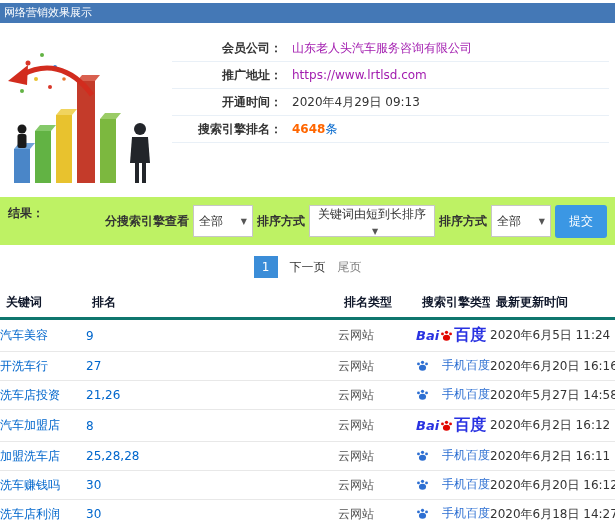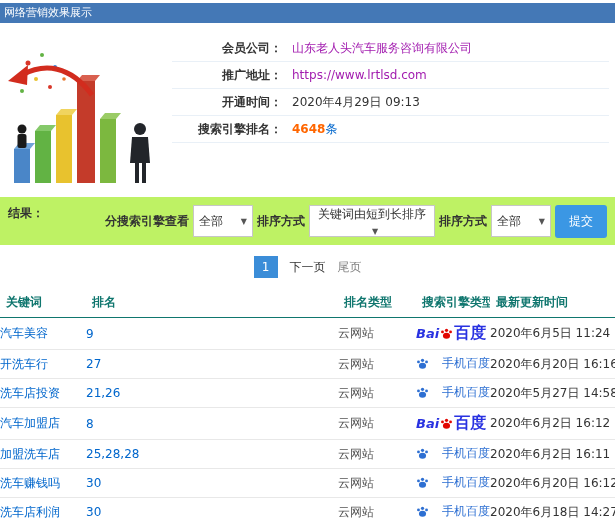--- a/index.html
+++ b/index.html
@@ -50,21 +50,21 @@
   
   .pagination { display:flex; justify-content:center; align-items:center; gap:12px; padding:11px 0 10px 0; }
   .page-current {
     background:#3b8dd8; color:#fff; width:24px; height:22px;
     display:flex; align-items:center; justify-content:center; cursor:pointer;
   }
   .page-link { color:#333; text-decoration:none; cursor:pointer; }
   .page-link.muted { color:#808080; }
   
   table { width:100%; border-collapse:collapse; font-size:12px; table-layout:fixed; }
-  th { text-align:left; font-weight:bold; color:#0f766e; padding:6px 6px; border-bottom:1px solid #0f766e; }
+  th { text-align:left; font-weight:bold; color:#0f172a; padding:6px 6px; border-bottom:3px solid #0f766e; }
   td { text-align:left; padding:5px 0; border-bottom:1px solid #e8e8e8; height:27px; }
   td, th { overflow:hidden; white-space:nowrap; }
   .kw { color:#0066cc; text-decoration:none; }
   .rank { color:#0066cc; }
   .rank-type { color:#555; }
   .time { color:#333; }
   
   .baidu-logo { display:inline-flex; align-items:center; color:#2932e1; font-weight:bold; }
   .baidu-logo .bd-bai { font-style:italic; font-size:13px; }
   .baidu-logo .bd-cn { font-size:16px; }

